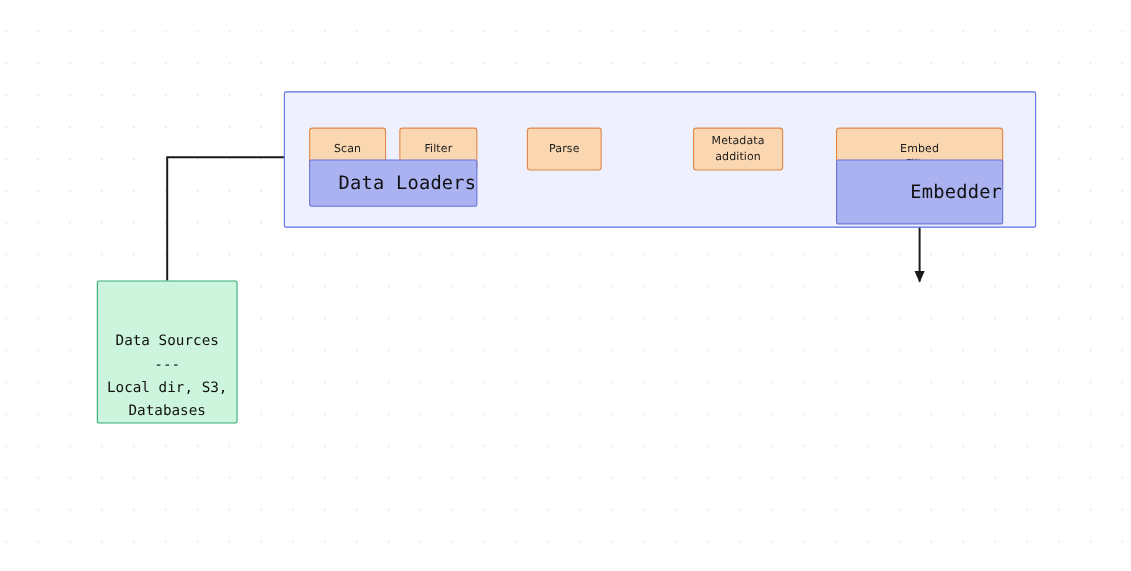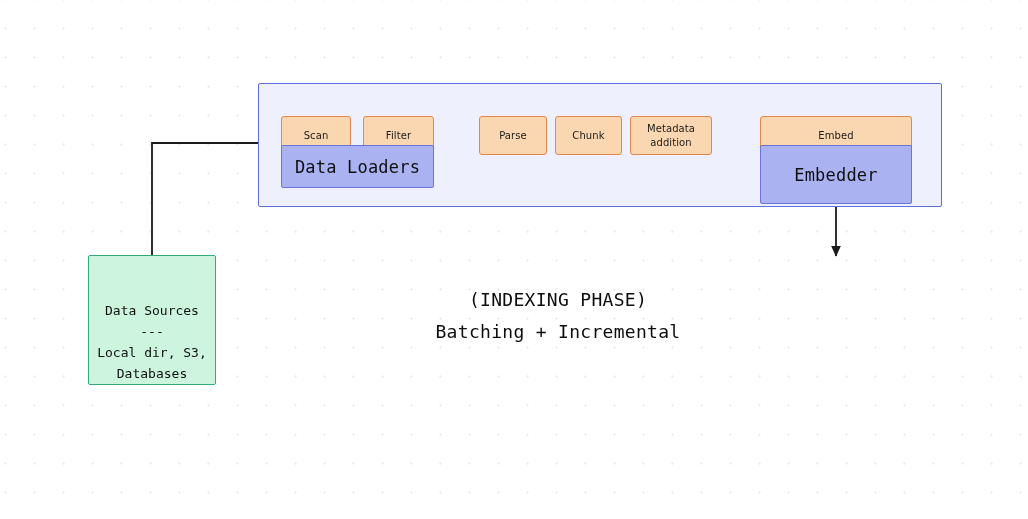--- a/index.html
+++ b/index.html
@@ -68,20 +68,21 @@
 
   
   .stage {
     background: #aab2f2;
     border: 1.5px solid #6b74d8;
     border-radius: 2px;
     color: #101010;
     font-size: 17px;
     font-family: "DejaVu Sans Mono", monospace;
     letter-spacing: 0.2px;
+    justify-content: flex-end;
   }
 
   #stage-data-loaders { left: 281px; top: 145px; width: 153px; height: 43px; }
   #stage-parsers      { left: 479px; top: 145px; width: 233px; height: 43px; }
   #stage-embedder     { left: 760px; top: 145px; width: 152px; height: 59px; }
 
   
   #data-sources {
     left: 88px;
     top: 255px;
@@ -168,23 +169,20 @@
   </div>
 
   <div class="node chip" id="chip-parse">
     <span>Parse</span>
   </div>
 
   <div class="node chip" id="chip-filter">
     <span>Filter</span>
   </div>
 
-  <div class="node chip" id="chip-chunk">
-    <span>Chunk</span>
-  </div>
 
   <div class="node chip" id="chip-meta">
     <div>
       <span>Metadata</span><br>
       <span>addition</span>
     </div>
   </div>
 
   <div class="node chip" id="chip-embed">
     <div>
@@ -203,18 +201,14 @@
   </div>
 
   <div class="node" id="data-sources">
     <span class="ds-line">Data Sources</span>
     <span class="ds-line">---</span>
     <span class="ds-line">Local dir, S3,</span>
     <span class="ds-line">Databases</span>
   </div>
 
 
-  <div class="node" id="phase-caption">
-    <span class="cap-line">(INDEXING PHASE)</span>
-    <span class="cap-line">Batching + Incremental</span>
-  </div>
 
 </div>
 
 </body></html>

